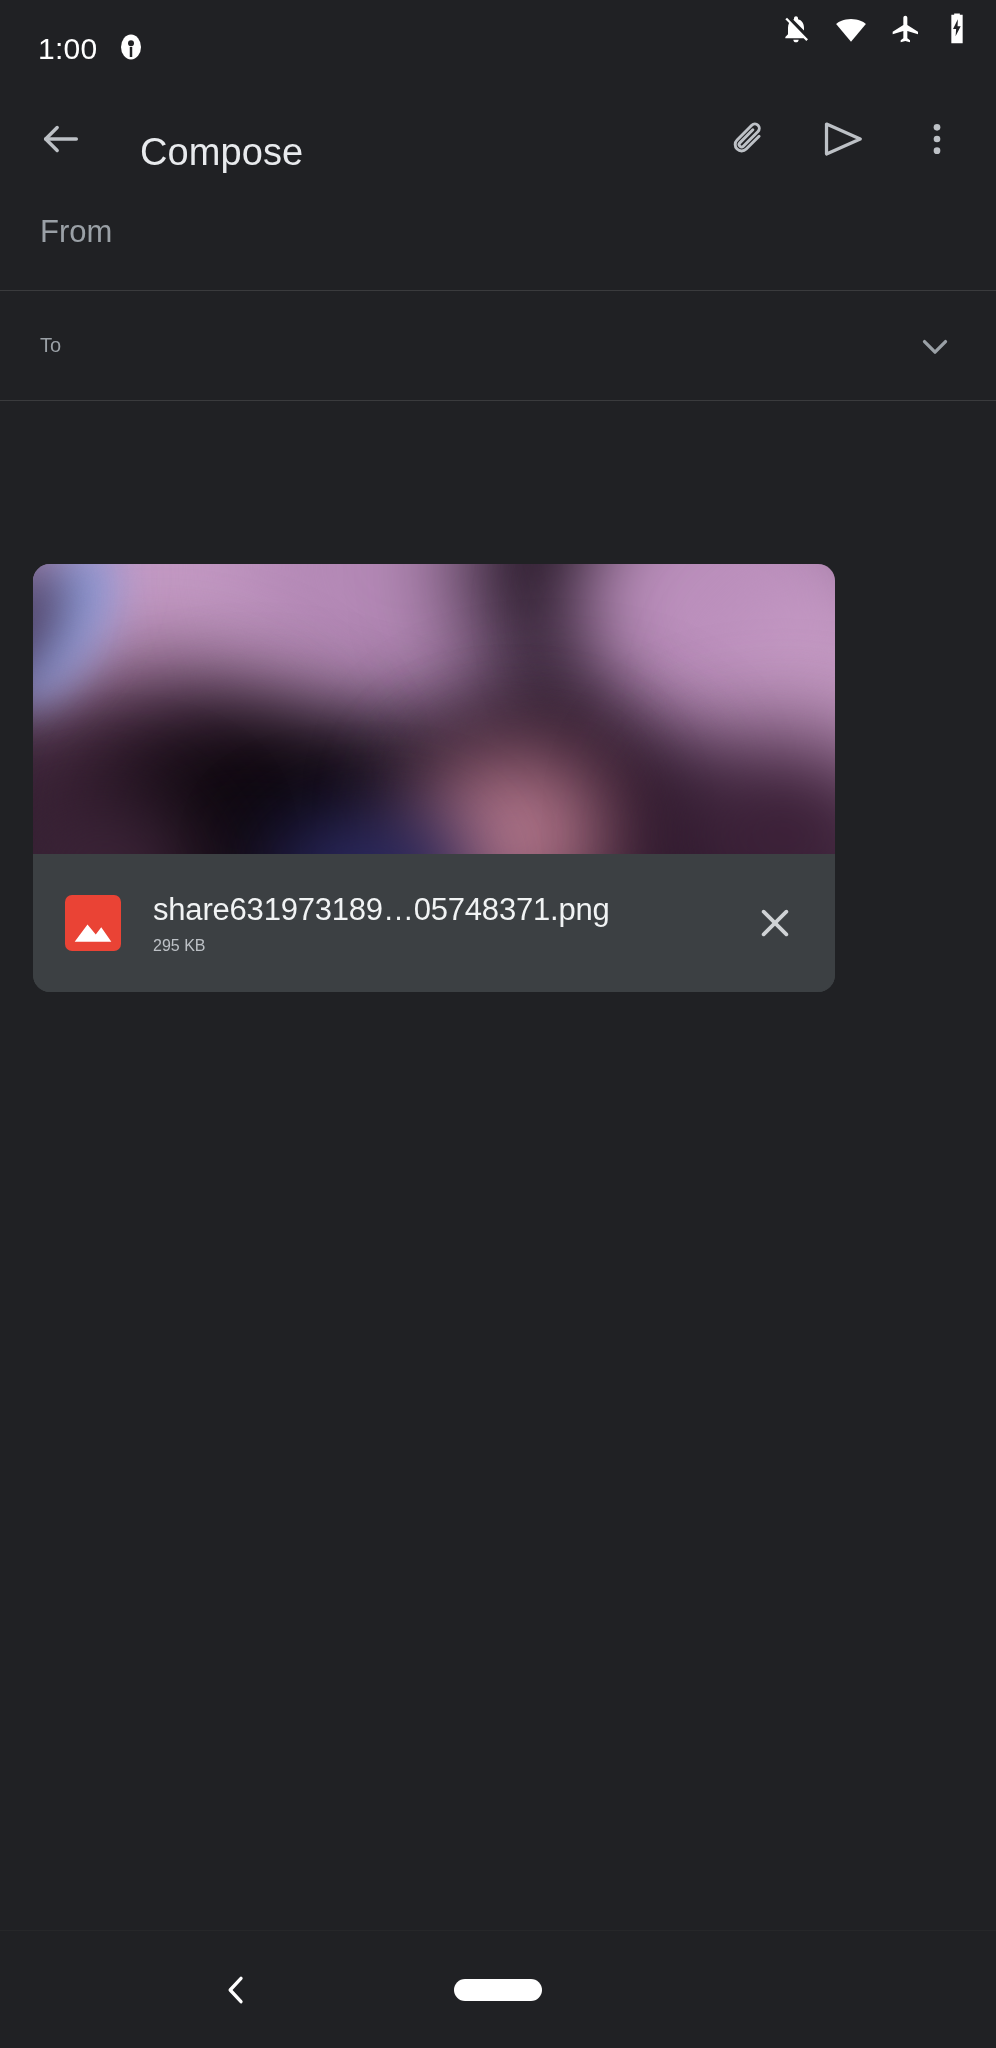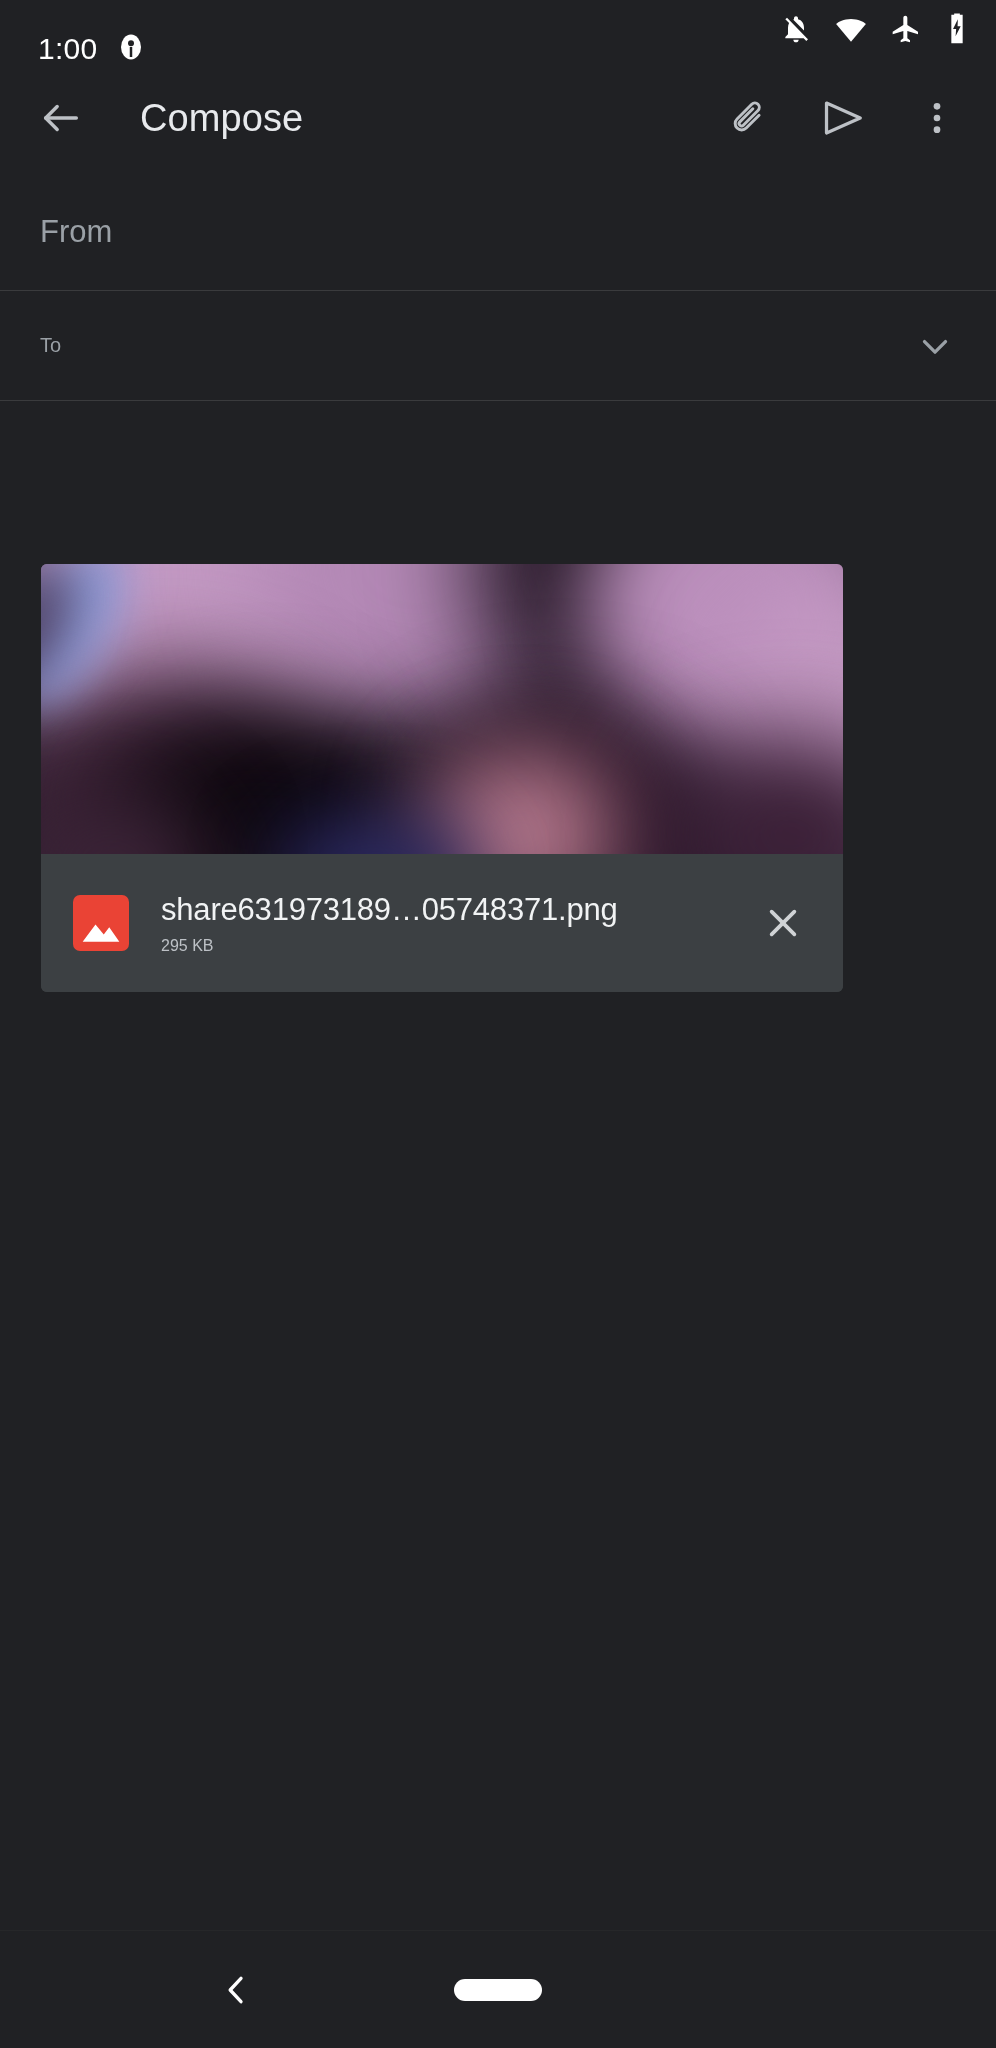--- a/index.html
+++ b/index.html
@@ -29,21 +29,21 @@
     letter-spacing:0.3px;
     font-weight:400;
   }
   .status-left { display:flex; align-items:flex-start; gap:18px;margin-top:36px; }
   .status-right { margin-left:auto; display:flex; align-items:center; gap:22px; }
   .sicon { display:block; }
 
   
   .app-bar {
     height:112px;
-    display:flex; align-items:center;
+    display:flex; align-items:flex-end;
     padding:0 24px 0 26px;
     flex:0 0 auto;
   }
   .app-bar-title {
     color:#e8eaed;
     font-size:38px;
     font-weight:400;
     margin-left:44px;
     letter-spacing:0.1px;
   }
@@ -94,23 +94,23 @@
   }
 
   
   .body-area {
     flex:1 1 auto;
     position:relative;
     padding:0 41px;
   }
   .attachment-card {
     position:absolute;
-    left:41px; top:163px;
+    left:33px; top:163px;
     width:802px;
-    border-radius:6px;
+    border-radius:17px;
     overflow:hidden;
     background:#3c4043;
   }
   .attach-preview {
     position:relative;
     width:100%;
     height:290px;
     overflow:hidden;
     background:#2a1f2e;
   }

